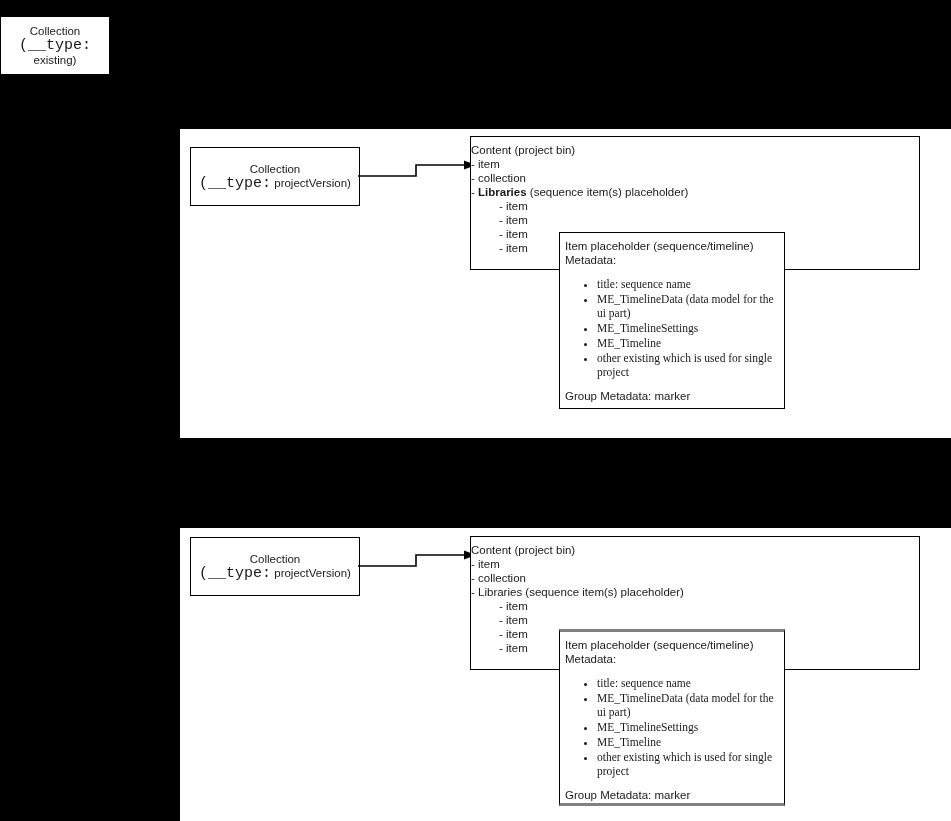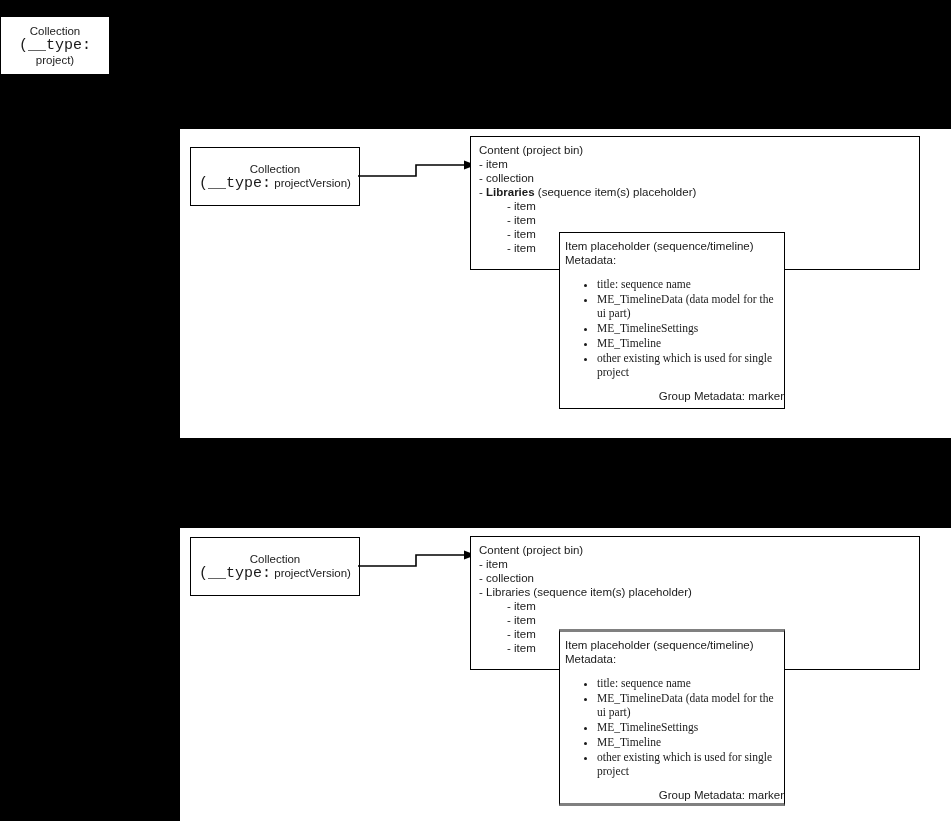--- a/index.html
+++ b/index.html
@@ -64,21 +64,21 @@
     text-align: center;
   }
   #box-version-1 { left: 190px; top: 131px; }
   #box-version-2 { left: 190px; top: 521px; }
 
   .mono { font-family: "Liberation Mono", "DejaVu Sans Mono", monospace; font-size: 15px; }
 
   
   .box-content {
     width: 450px;
-    padding: 6px 0 0 8px;
+    padding: 6px 0 0 0;
   }
   #box-content-1 { left: 470px; top: 120px; height: 134px; }
   #box-content-2 { left: 470px; top: 520px; height: 134px; }
 
   .content-line { white-space: nowrap; }
   .content-line.indent { padding-left: 28px; }
   .content-line b { font-weight: bold; }
 
   
   .box-item {
@@ -97,40 +97,40 @@
     margin: 10px 0 10px 0;
     padding-left: 32px;
     list-style: disc;
   }
   .box-item ul li {
     margin: 0 0 1px 0;
     padding: 0;
     line-height: 14px;
     font-family: Liberation Serif, serif;
   }
-  .box-item .footer { white-space: nowrap; margin-top: 2px; text-align: right; }
+  .box-item .footer { white-space: nowrap; margin-top: 2px; }
 
   
   .connector { position: absolute; }
   #connector-1 { left: 358px; top: 138px; width: 118px; height: 32px; }
   #connector-2 { left: 358px; top: 528px; width: 118px; height: 32px; }
 </style>
 </head>
 <body>
 
 <div class="canvas">
 
   <div class="panel" id="panel-1"></div>
   <div class="panel" id="panel-2"></div>
 
   <div class="node" id="box-project">
     <div>Collection</div>
     <div>
       <span class="mono">(__type:</span>
-      <span>project)</span>
+      <span>existing)</span>
     </div>
   </div>
 
   <div class="node box-version" id="box-version-1">
     <div>Collection</div>
     <div>
       <span class="mono">(__type:</span>
       <span>projectVersion)</span>
     </div>
   </div>

